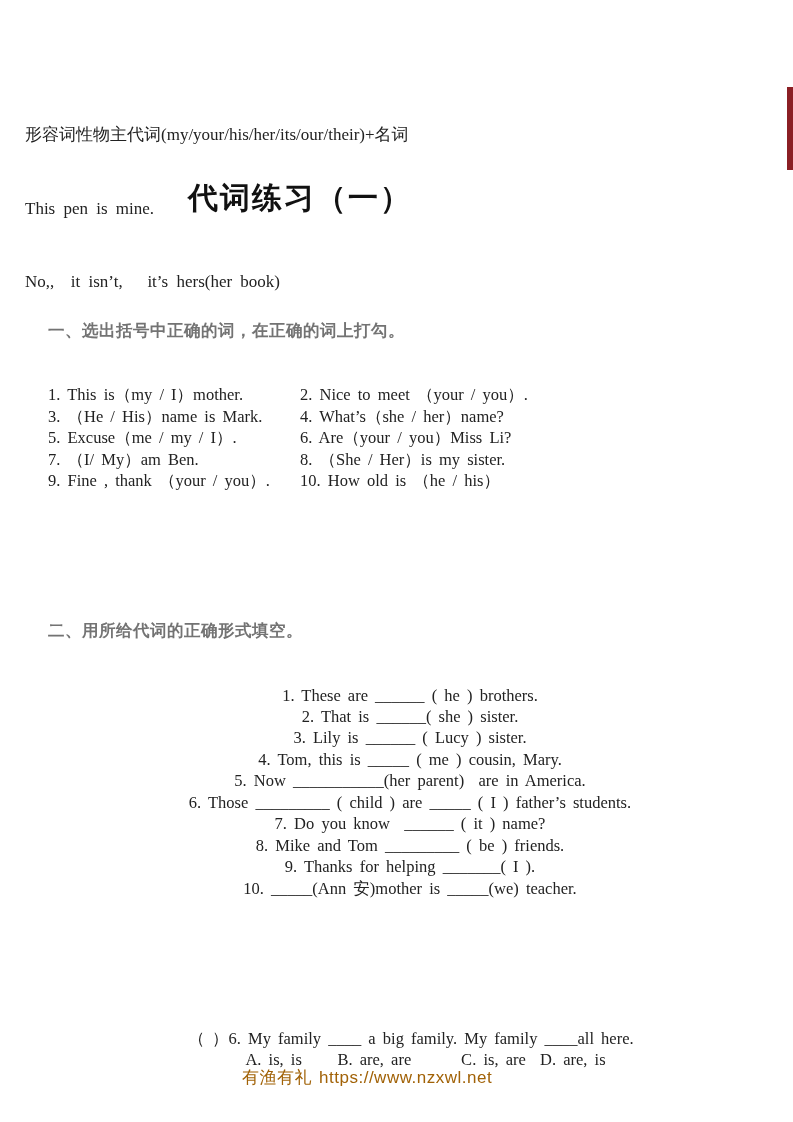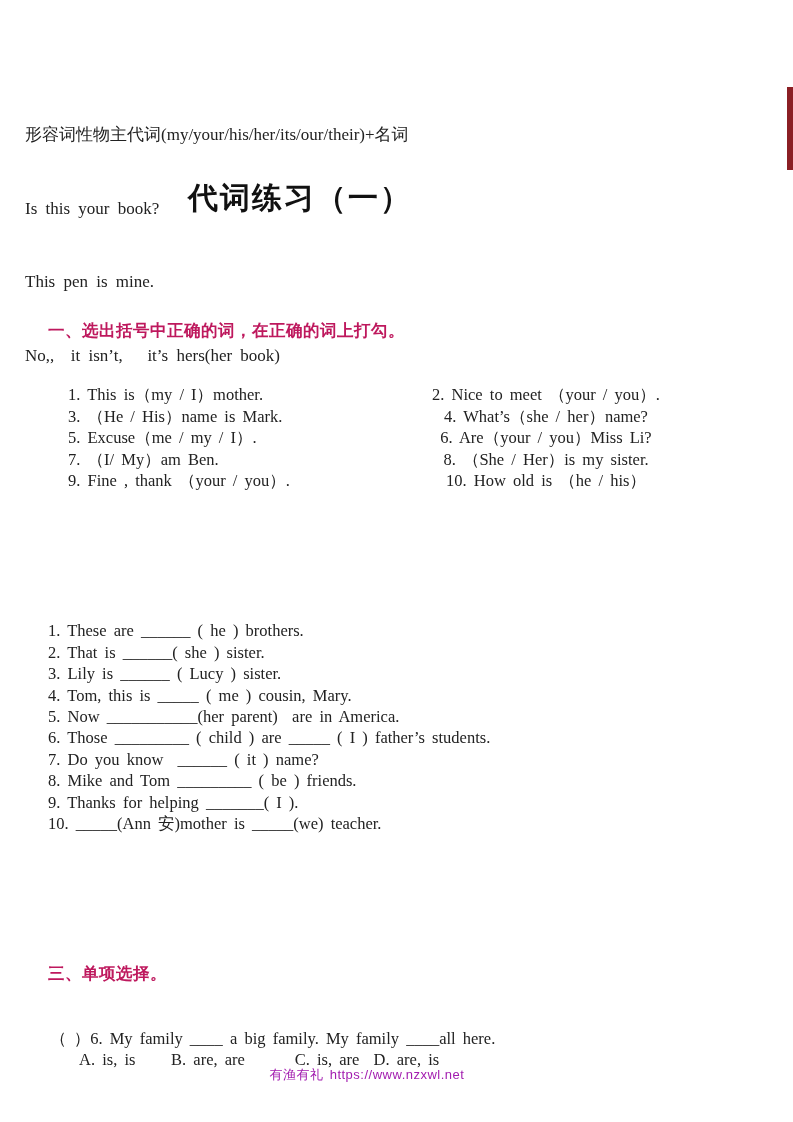--- a/index.html
+++ b/index.html
@@ -16,60 +16,59 @@
   .intro b{font-weight:bold;color:#111;}
   .title{
     position:absolute;left:0;top:183px;width:600px;text-align:center;
     font-weight:bold;font-size:30px;line-height:30px;color:#111;
     letter-spacing:2px;
   }
   .sections{
     position:absolute;left:48px;top:234px;width:724px;
     font-size:16.5px;line-height:21.45px;white-space:pre-wrap;word-spacing:3px;
   }
-  .sec-h{font-weight:bold;color:#be185d;letter-spacing:0.5px;}
+  .sec-h{font-weight:bold;color:#737373;letter-spacing:0.5px;}
   .row{display:flex;}
-  .row .col1{width:252px;flex:0 0 252px;margin-left:20px;}
-  .row .col2{flex:1;text-align:center;}
-  .line{min-height:21.45px;}
+  .row .col1{width:252px;flex:0 0 252px;}
+  .row .col2{flex:1;}
+  .line{min-height:21.45px;text-align:center;}
   .line.q{padding-left:2px;}
   .line.opt{padding-left:31px;}
   .footer{
     position:absolute;left:0;top:1066px;width:734px;text-align:center;
     font-family:"Liberation Sans","DejaVu Sans",sans-serif;
-    font-size:13px;color:#a21caf;letter-spacing:0.5px;word-spacing:2px;
+    font-size:17px;color:#a16207;letter-spacing:0.5px;word-spacing:2px;
   }
   .right-bar{
     position:absolute;right:0;top:87px;width:6px;height:83px;background:#8b1f24;
   }
 </style>
 </head>
 <body>
 
 <div class="page">
 
   <div class="intro">
     <div class="iline">形容词性物主代词(my/your/his/her/its/our/their)+名词</div>
-    <div class="iline">Is this your book?</div>
     <div class="iline">This pen is mine.</div>
     <div class="iline">No,,  it isn’t,   it’s hers(her book)</div>
   </div>
 
   <div class="title">代词练习（一）</div>
 
   <div class="sections">
     <div class="sec">
       <div class="sec-h">一、选出括号中正确的词，在正确的词上打勾。</div>
       <div><div class="row"><span class="col1">1. This is（my / I）mother.</span><span class="col2">2. Nice to meet （your / you）.</span></div><div class="row"><span class="col1">3. （He / His）name is Mark.</span><span class="col2">4. What’s（she / her）name?</span></div><div class="row"><span class="col1">5. Excuse（me / my / I）.</span><span class="col2">6. Are（your / you）Miss Li?</span></div><div class="row"><span class="col1">7. （I/ My）am Ben.</span><span class="col2">8. （She / Her）is my sister.</span></div><div class="row"><span class="col1">9. Fine , thank （your / you）.</span><span class="col2">10. How old is （he / his）</span></div></div>
     </div>
     <div class="sec">
+      <div class="sec-h">二、用所给代词的正确形式填空。</div>
       <div><div class="line">1. These are ______ ( he ) brothers.</div><div class="line">2. That is ______( she ) sister.</div><div class="line">3. Lily is ______ ( Lucy ) sister.</div><div class="line">4. Tom, this is _____ ( me ) cousin, Mary.</div><div class="line">5. Now ___________(her parent)  are in America.</div><div class="line">6. Those _________ ( child ) are _____ ( I ) father’s students.</div><div class="line">7. Do you know  ______ ( it ) name?</div><div class="line">8. Mike and Tom _________ ( be ) friends.</div><div class="line">9. Thanks for helping _______( I ).</div><div class="line">10. _____(Ann 安)mother is _____(we) teacher.</div></div>
     </div>
     <div class="sec">
-      <div class="sec-h">三、单项选择。</div>
       <div><div class="mcq"><div class="line q">（ ）6. My family ____ a big family. My family ____all here.</div><div class="line opt">A. is, is     B. are, are       C. is, are  D. are, is</div></div></div>
     </div>
   </div>
 
   <div class="footer">有渔有礼 https://www.nzxwl.net</div>
 
   <div class="right-bar"></div>
 
 </div>
 

